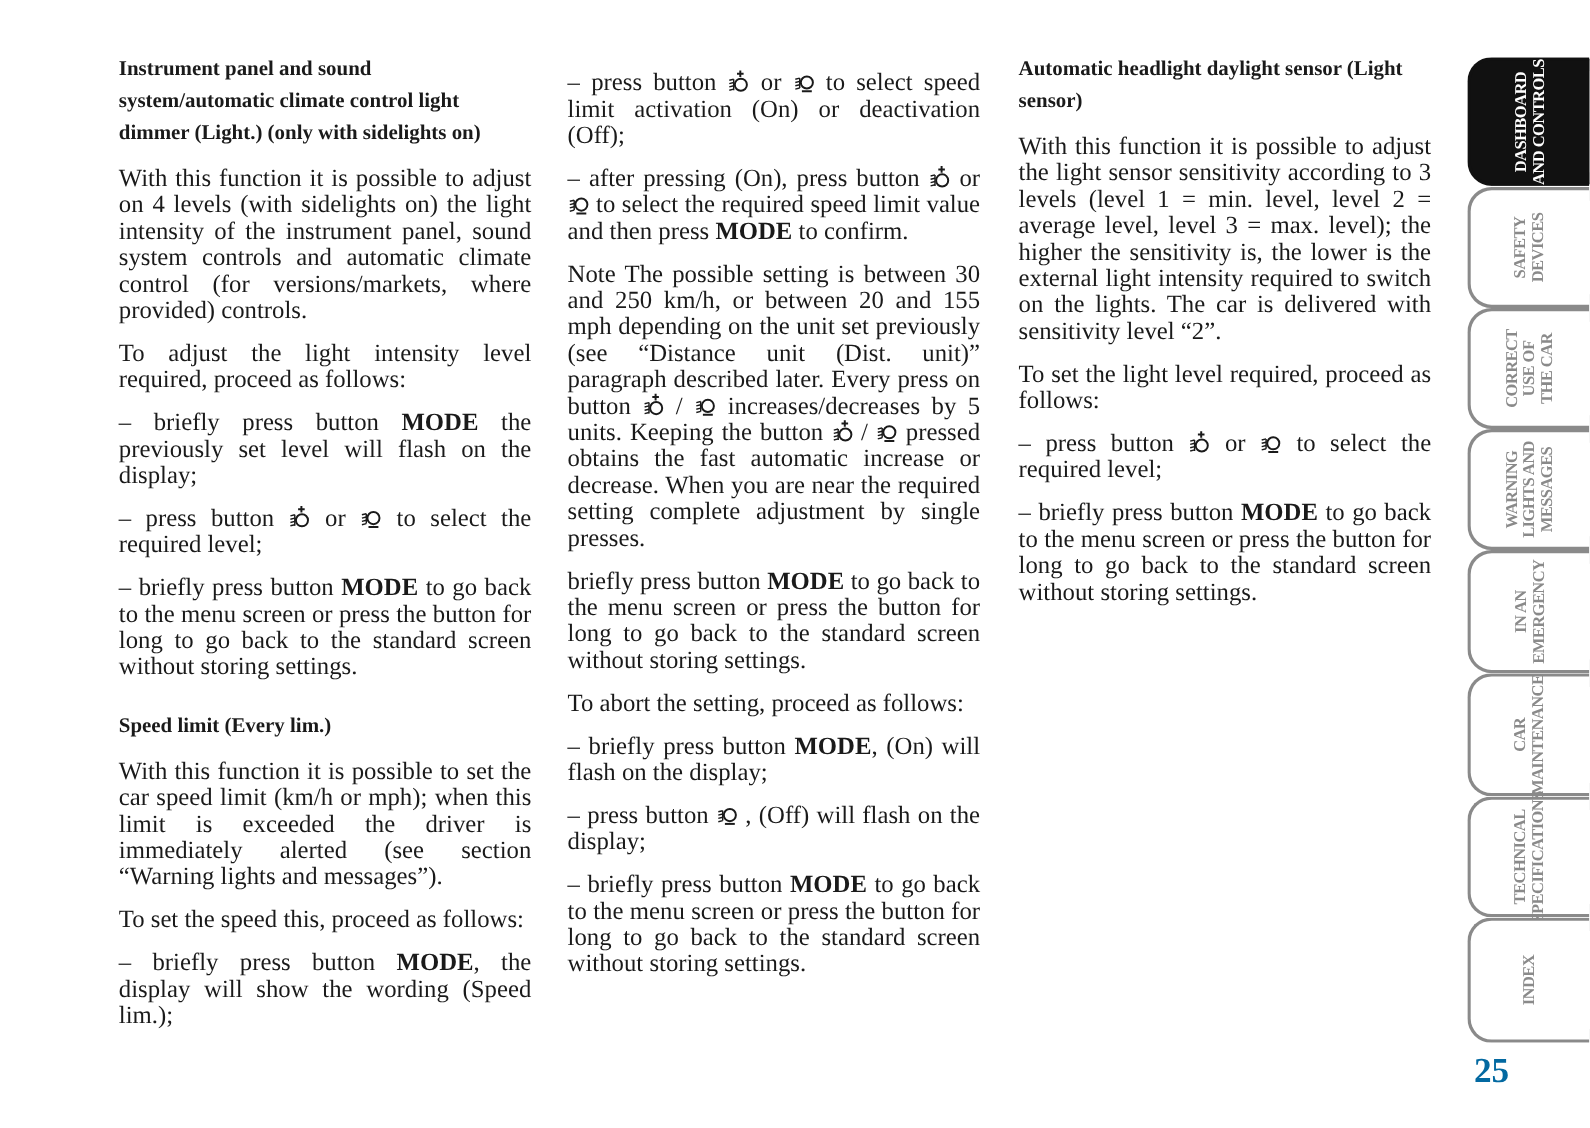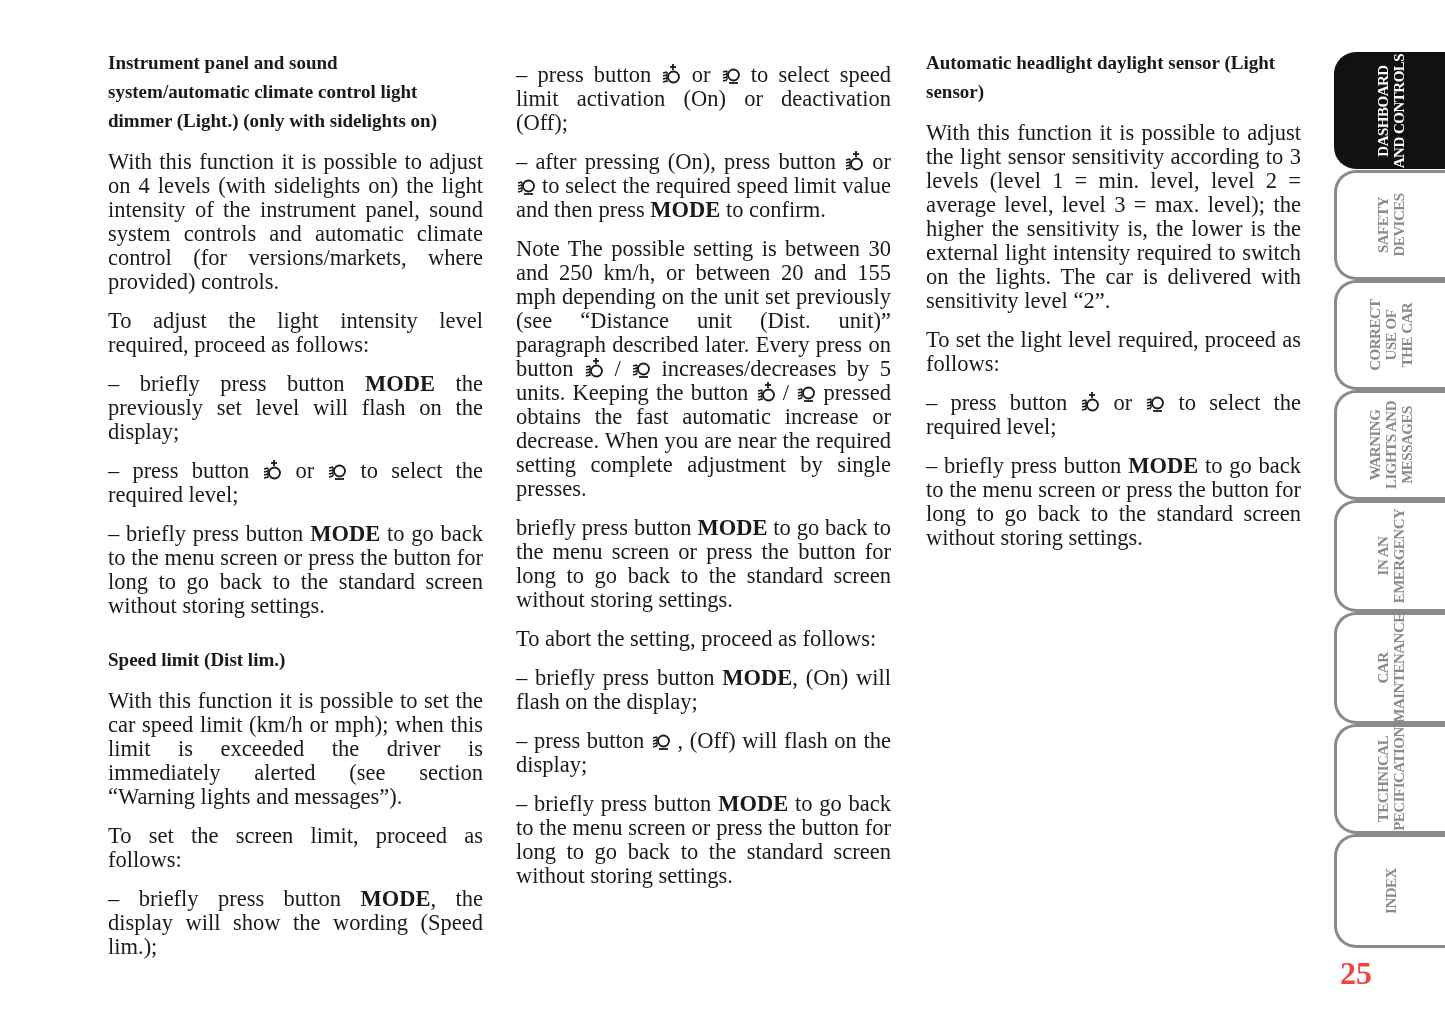--- a/index.html
+++ b/index.html
@@ -21,21 +21,21 @@
   .tabs { position:absolute; left:1334px; top:52px; width:111px; height:896px; }
   .tab { position:absolute; left:0; width:111px; box-sizing:border-box;
          border:3px solid #8a8a8a; border-right:none; border-radius:22px 0 0 22px;
          background:#fff; display:flex; align-items:center; justify-content:center; }
   .tab.active { background:#111; border-color:#111; }
   .tab .lbl { transform:rotate(-90deg); white-space:pre; text-align:center;
               font-family:"Liberation Serif",serif; font-weight:bold; font-size:15px;
               line-height:16px; color:#8a8a8a; letter-spacing:-0.5px; transform-origin:center; }
   .tab.active .lbl { color:#fff; }
   .pagenum { position:absolute; left:1340px; top:955px; font-size:32px; font-weight:bold;
-             font-family:"Liberation Serif",serif; color:#ef4444; }
+             font-family:"Liberation Serif",serif; color:#0369a1; }
 </style>
 </head>
 <body>
 
 <div class="col" id="col1">
   <div class="heading">Instrument panel and sound system/automatic climate control light dimmer (Light.) (only with sidelights on)</div>
   <p class="para">With this function it is possible to adjust on 4 levels (with sidelights on) the light intensity of the instrument panel, sound system controls and automatic climate control (for versions/markets, where provided) controls.</p>
   <p class="para">To adjust the light intensity level required, proceed as follows:</p>
   <p class="para"><span>– briefly press button </span><span class="b">MODE</span><span> the previously set level will flash on the display;</span></p>
   <p class="para"><span>– press button </span>
@@ -59,23 +59,23 @@
       <line x1="2" y1="9" x2="6" y2="8" stroke="#1a1a1a" stroke-width="1.3"></line>
       <line x1="2" y1="12" x2="6" y2="11" stroke="#1a1a1a" stroke-width="1.3"></line>
       <line x1="2" y1="15" x2="6" y2="14" stroke="#1a1a1a" stroke-width="1.3"></line>
       <line x1="2" y1="18" x2="6" y2="17" stroke="#1a1a1a" stroke-width="1.3"></line>
       <path d="M6,8 L6,17" stroke="#1a1a1a" stroke-width="1.3"></path>
     </svg>
   </span>
 <span> to select the required level;</span></p>
   <p class="para"><span>– briefly press button </span><span class="b">MODE</span><span> to go back to the menu screen or press the button for long to go back to the standard screen without storing settings.</span></p>
   <div class="gap"></div>
-  <div class="heading">Speed limit (Dist lim.)</div>
+  <div class="heading">Speed limit (Every lim.)</div>
   <p class="para">With this function it is possible to set the car speed limit (km/h or mph); when this limit is exceeded the driver is immediately alerted (see section “Warning lights and messages”).</p>
-  <p class="para">To set the screen limit, proceed as follows:</p>
+  <p class="para">To set the speed this, proceed as follows:</p>
   <p class="para"><span>– briefly press button </span><span class="b">MODE</span><span>, the display will show the wording (Speed lim.);</span></p>
 </div>
 
 <div class="col" id="col2">
   <p class="para"><span>– press button </span>
   <span class="icon">
     <svg width="20" height="22" viewBox="0 0 20 22">
       <line x1="12" y1="1" x2="12" y2="7" stroke="#1a1a1a" stroke-width="1.8"></line>
       <line x1="9" y1="4" x2="15" y2="4" stroke="#1a1a1a" stroke-width="1.8"></line>
       <circle cx="12.5" cy="14" r="5.5" fill="none" stroke="#1a1a1a" stroke-width="1.8"></circle>

